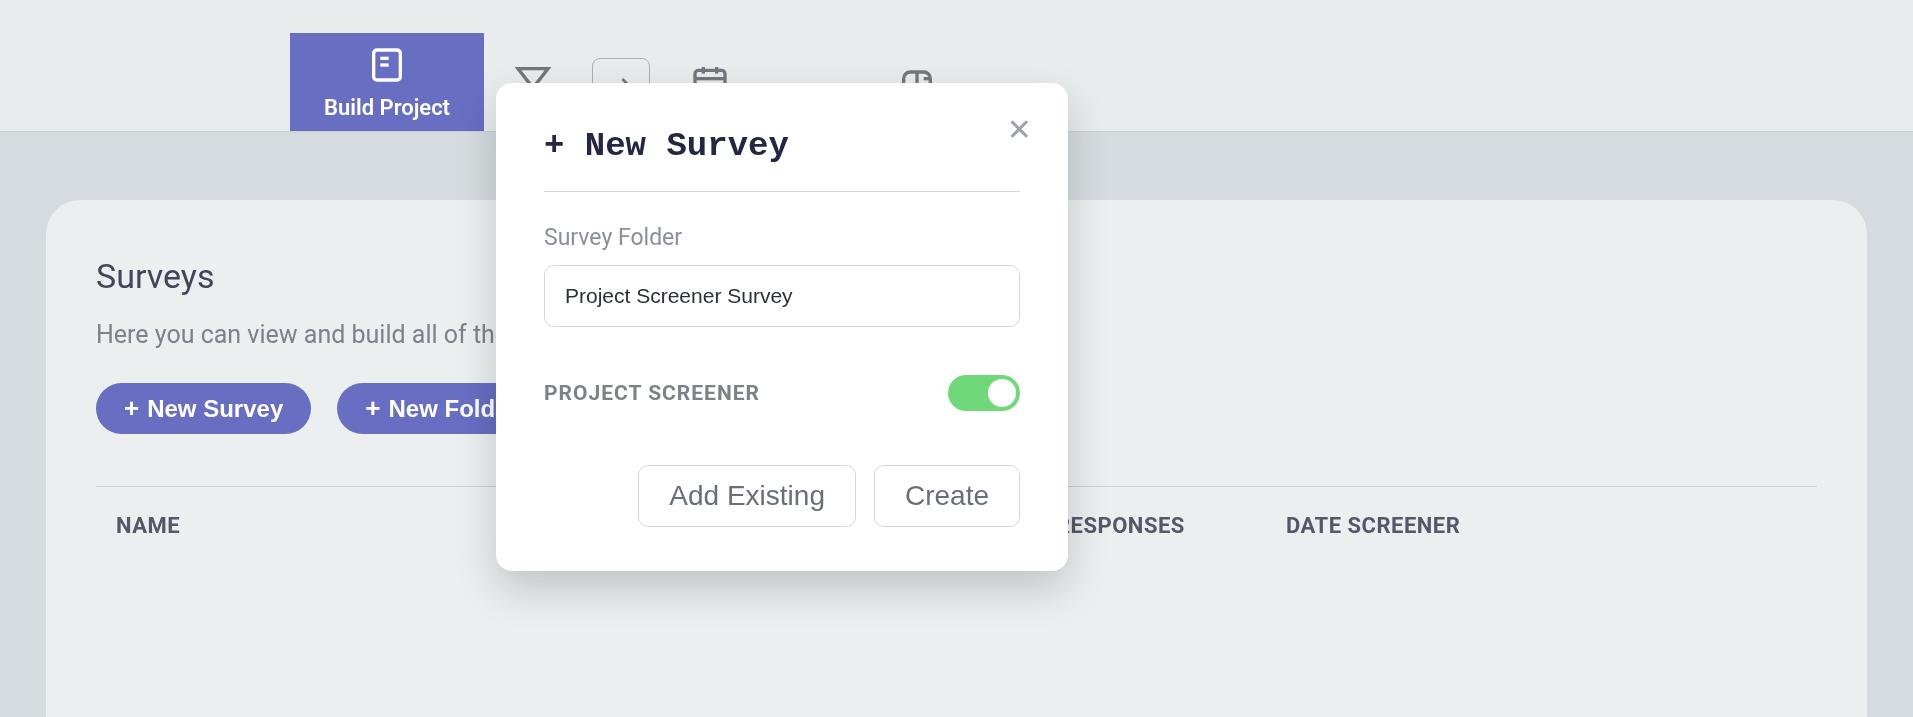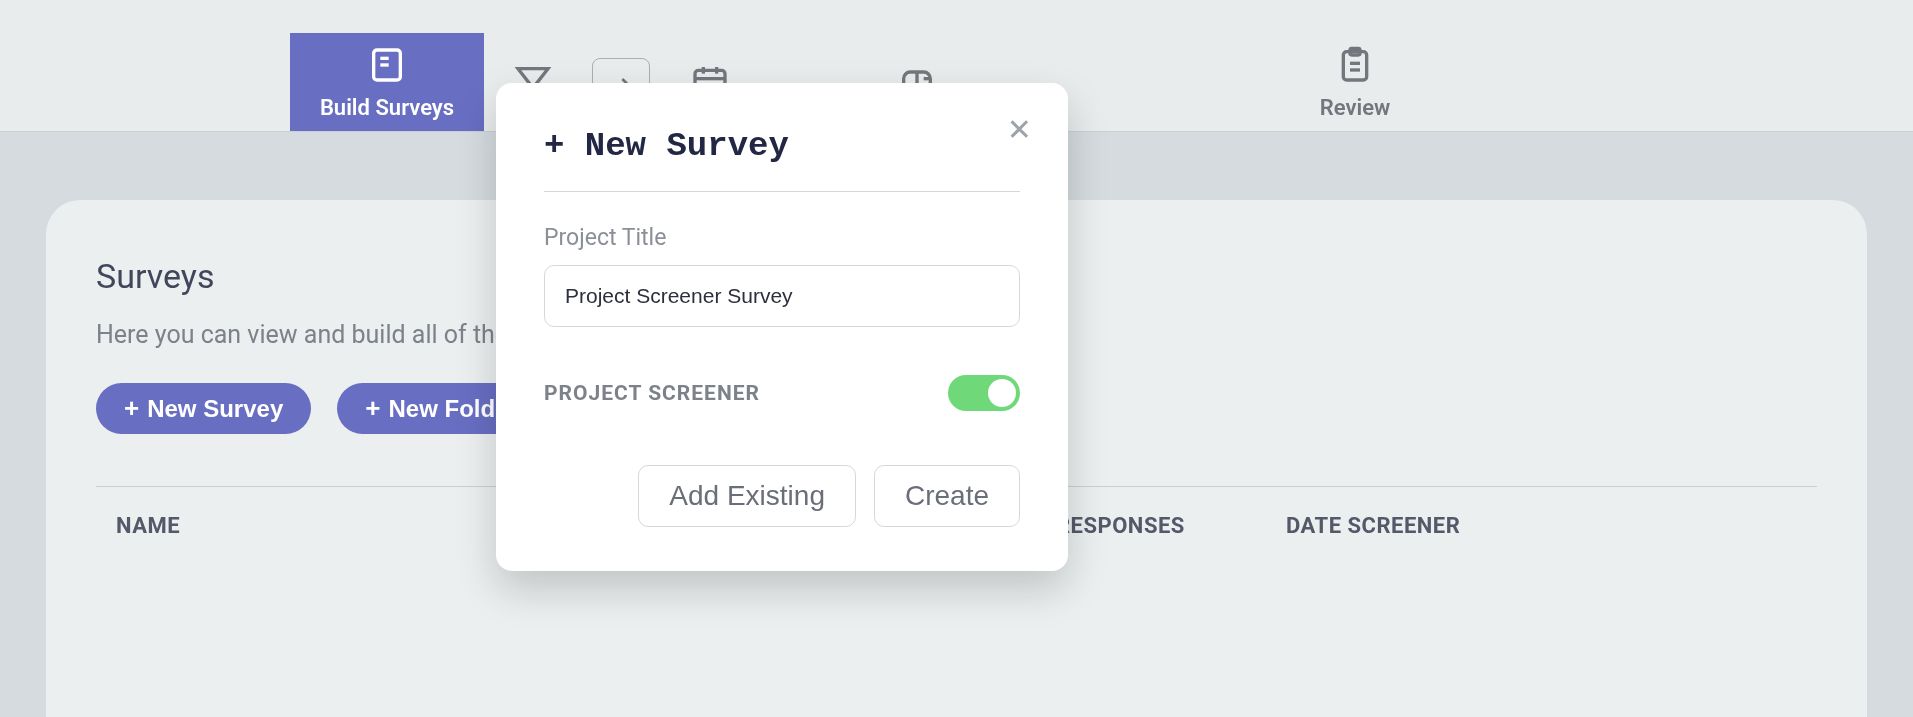--- a/index.html
+++ b/index.html
@@ -55,21 +55,21 @@
 
 <div class="tabs">
   <div class="tab active">
     <span class="tab-icon">
       <svg viewBox="0 0 24 24">
           <rect x="4" y="3" width="16" height="18" rx="2"></rect>
           <line x1="8" y1="8" x2="13" y2="8"></line>
           <line x1="8" y1="12" x2="13" y2="12"></line>
         </svg>
     </span>
-    <span>Build Surveys</span>
+    <span>Build Project</span>
   </div>
 
   <div class="tab tab-plain">
     <span class="tab-icon">
       <svg viewBox="0 0 24 24">
           <path d="M3 4h18L14 13v7l-4-2v-5L3 4z"></path>
         </svg>
     </span>
   </div>
 
@@ -97,31 +97,20 @@
   <div class="tab tab-plain" style="margin-left:110px;">
     <span class="tab-icon">
       <svg viewBox="0 0 24 24">
           <path d="M4 10a4 4 0 0 1 4-4h8a4 4 0 0 1 4 4v8H4v-8z"></path>
           <path d="M12 6v8"></path>
           <path d="M16 10h4"></path>
         </svg>
     </span>
   </div>
 
-  <div class="tab tab-review">
-    <span class="tab-icon">
-      <svg viewBox="0 0 24 24">
-          <rect x="5" y="4" width="14" height="17" rx="2"></rect>
-          <rect x="9" y="2" width="6" height="4" rx="1"></rect>
-          <line x1="9" y1="11" x2="15" y2="11"></line>
-          <line x1="9" y1="15" x2="15" y2="15"></line>
-        </svg>
-    </span>
-    <span>Review</span>
-  </div>
 </div>
 
 <div class="main-area">
   <div class="page-title">Surveys</div>
   <div class="page-desc">Here you can view and build all of the</div>
   <div class="btn-row">
     <button class="pill-btn">
       <span class="plus">+</span>
       <span>New Survey</span>
     </button>
@@ -135,21 +124,21 @@
     <div class="col-resp">RESPONSES</div>
     <div class="col-date">DATE SCREENER</div>
   </div>
 </div>
 
 <div class="overlay"></div>
 
 <div class="modal">
   <div class="modal-close">✕</div>
   <div class="modal-title">+ New Survey</div>
-  <div class="field-label">Project Title</div>
+  <div class="field-label">Survey Folder</div>
   <input class="text-input" type="text" value="Project Screener Survey" style="">
   <div class="toggle-row">
     <div class="toggle-label">PROJECT SCREENER</div>
     <div class="toggle">
       <div class="toggle-knob"></div>
     </div>
   </div>
   <div class="modal-actions">
     <button class="ghost-btn">Add Existing</button>
     <button class="ghost-btn">Create</button>

